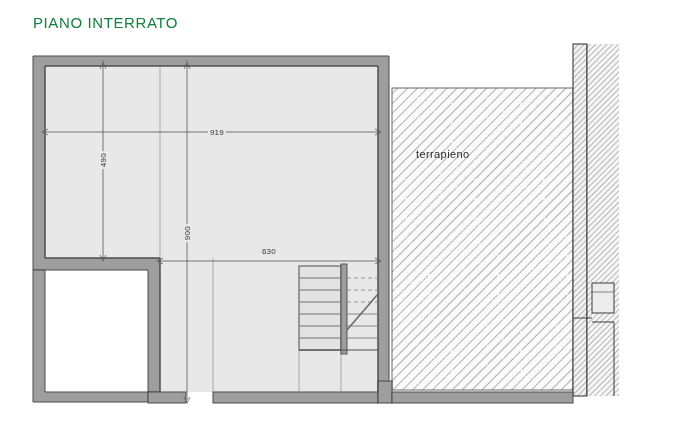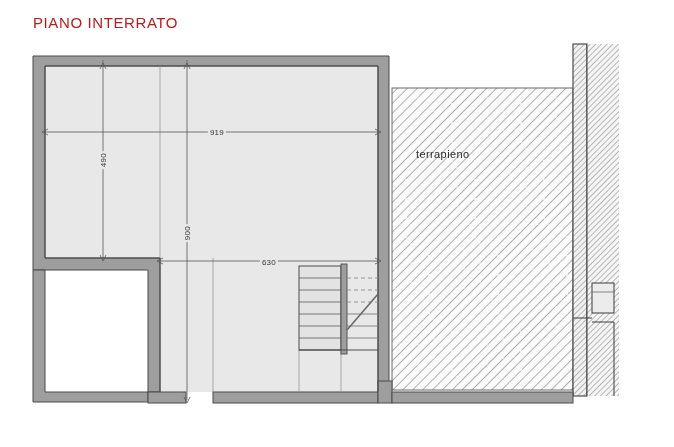--- a/index.html
+++ b/index.html
@@ -3,21 +3,21 @@
 <meta charset="utf-8">
 <style>
   html,body{margin:0;padding:0;background:#ffffff;}
   body{width:674px;height:447px;position:relative;overflow:hidden;
        font-family:"Liberation Sans","DejaVu Sans",sans-serif;}
 
   #plan{position:absolute;left:0;top:0;width:674px;height:447px;}
 
   .title{
     position:absolute;left:33px;top:14px;
-    font-size:15px;letter-spacing:.6px;color:#b91c1c;
+    font-size:15px;letter-spacing:.6px;color:#15803d;
     font-family:"Liberation Sans","DejaVu Sans",sans-serif;
     white-space:nowrap;
   }
 
   .dimlabel{
     position:absolute;font-size:8px;color:#333;
     font-family:"Liberation Sans","DejaVu Sans",sans-serif;
     letter-spacing:.3px;white-space:nowrap;background:#e8e8e8;
     padding:0 2px;
   }
@@ -150,13 +150,13 @@
   </g>
 </svg>
 
 <div class="title">PIANO INTERRATO</div>
 
 <div class="terra-label" style="left:416px;top:148px;">terrapieno</div>
 
 <div class="dimlabel dim-h" style="left:217px;top:132px;">919</div>
 <div class="dimlabel dim-v" style="left:103px;top:160px;">490</div>
 <div class="dimlabel dim-v" style="left:187px;top:233px;">900</div>
-<div class="dimlabel dim-h" style="left:269px;top:262px;text-align:center;">630</div>
+<div class="dimlabel dim-h" style="left:269px;top:251px;text-align:center;">630</div>
 
 </body></html>

